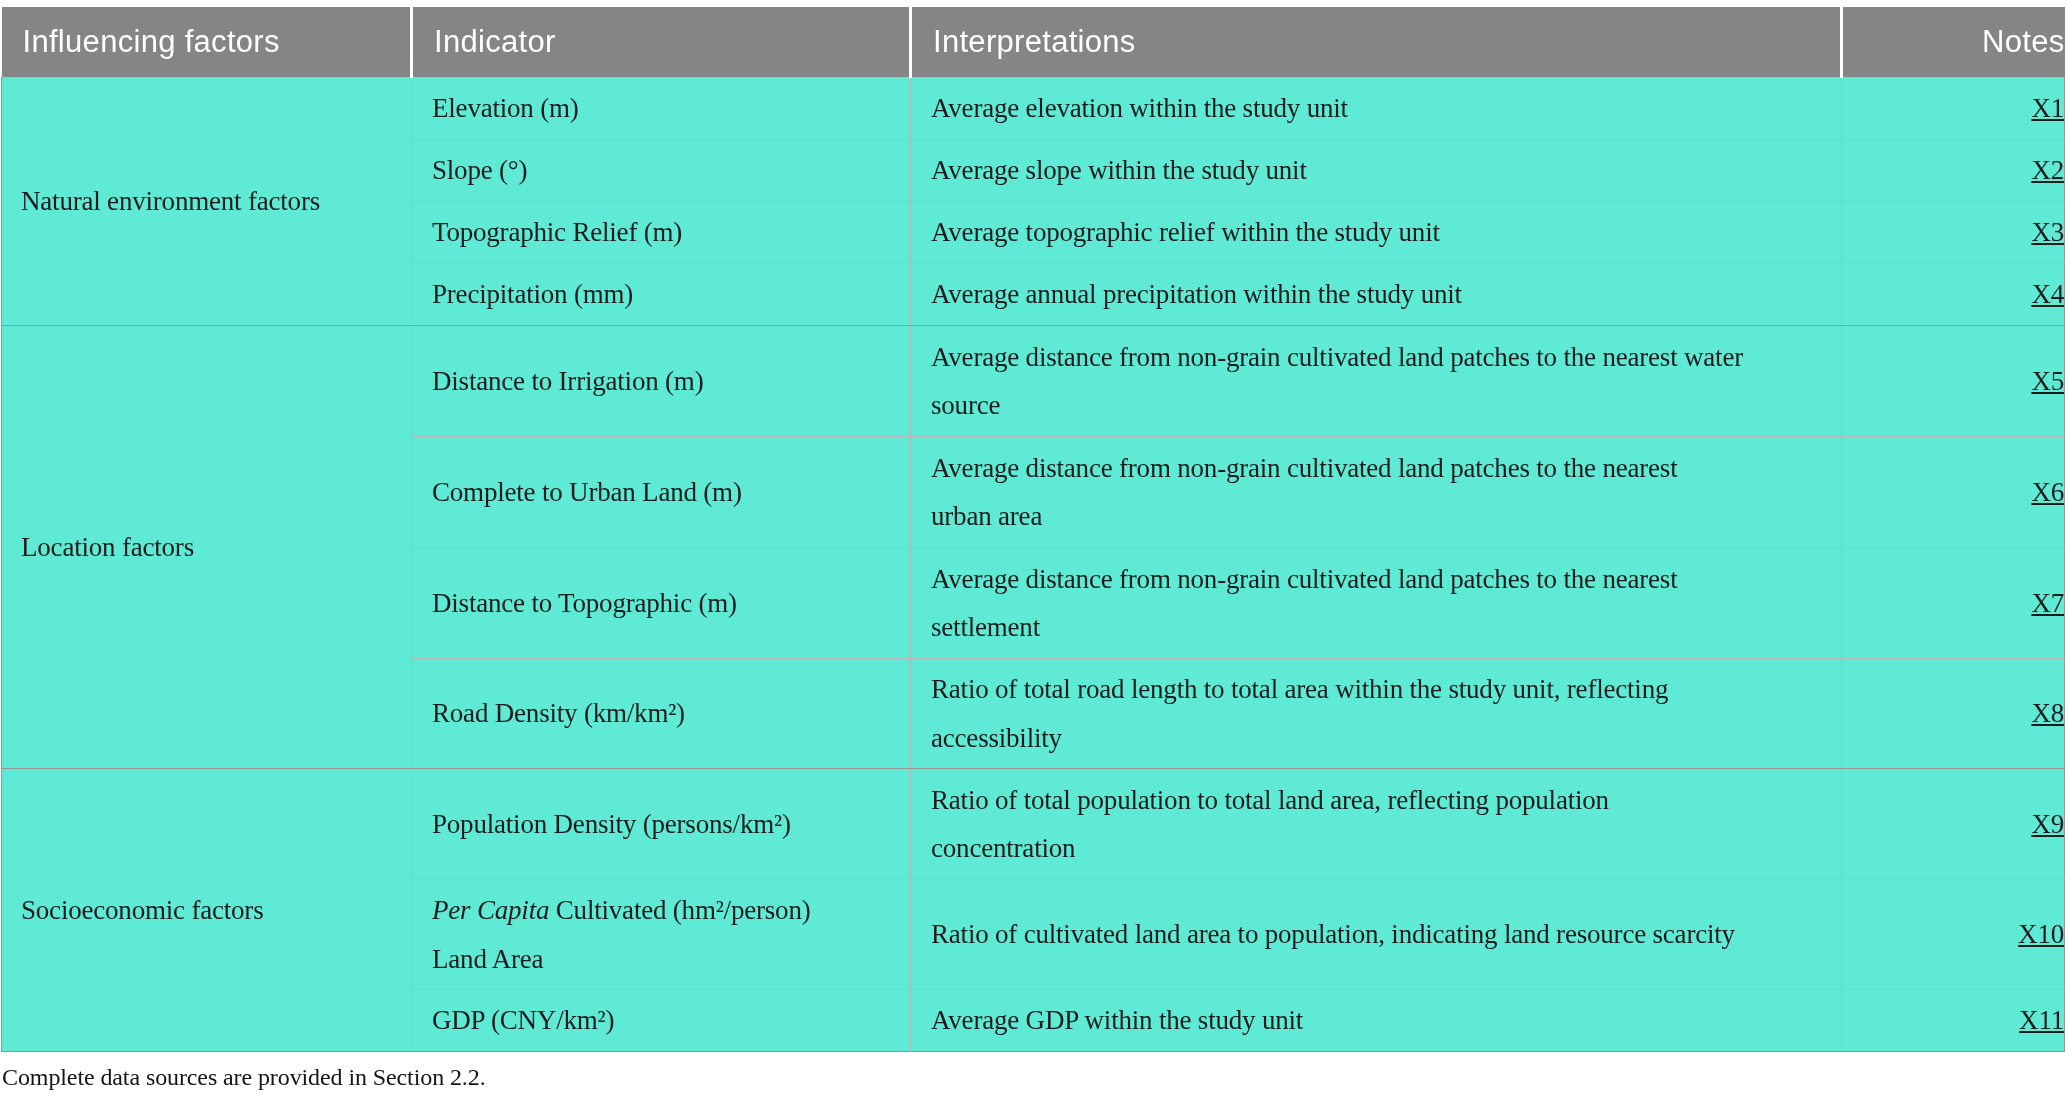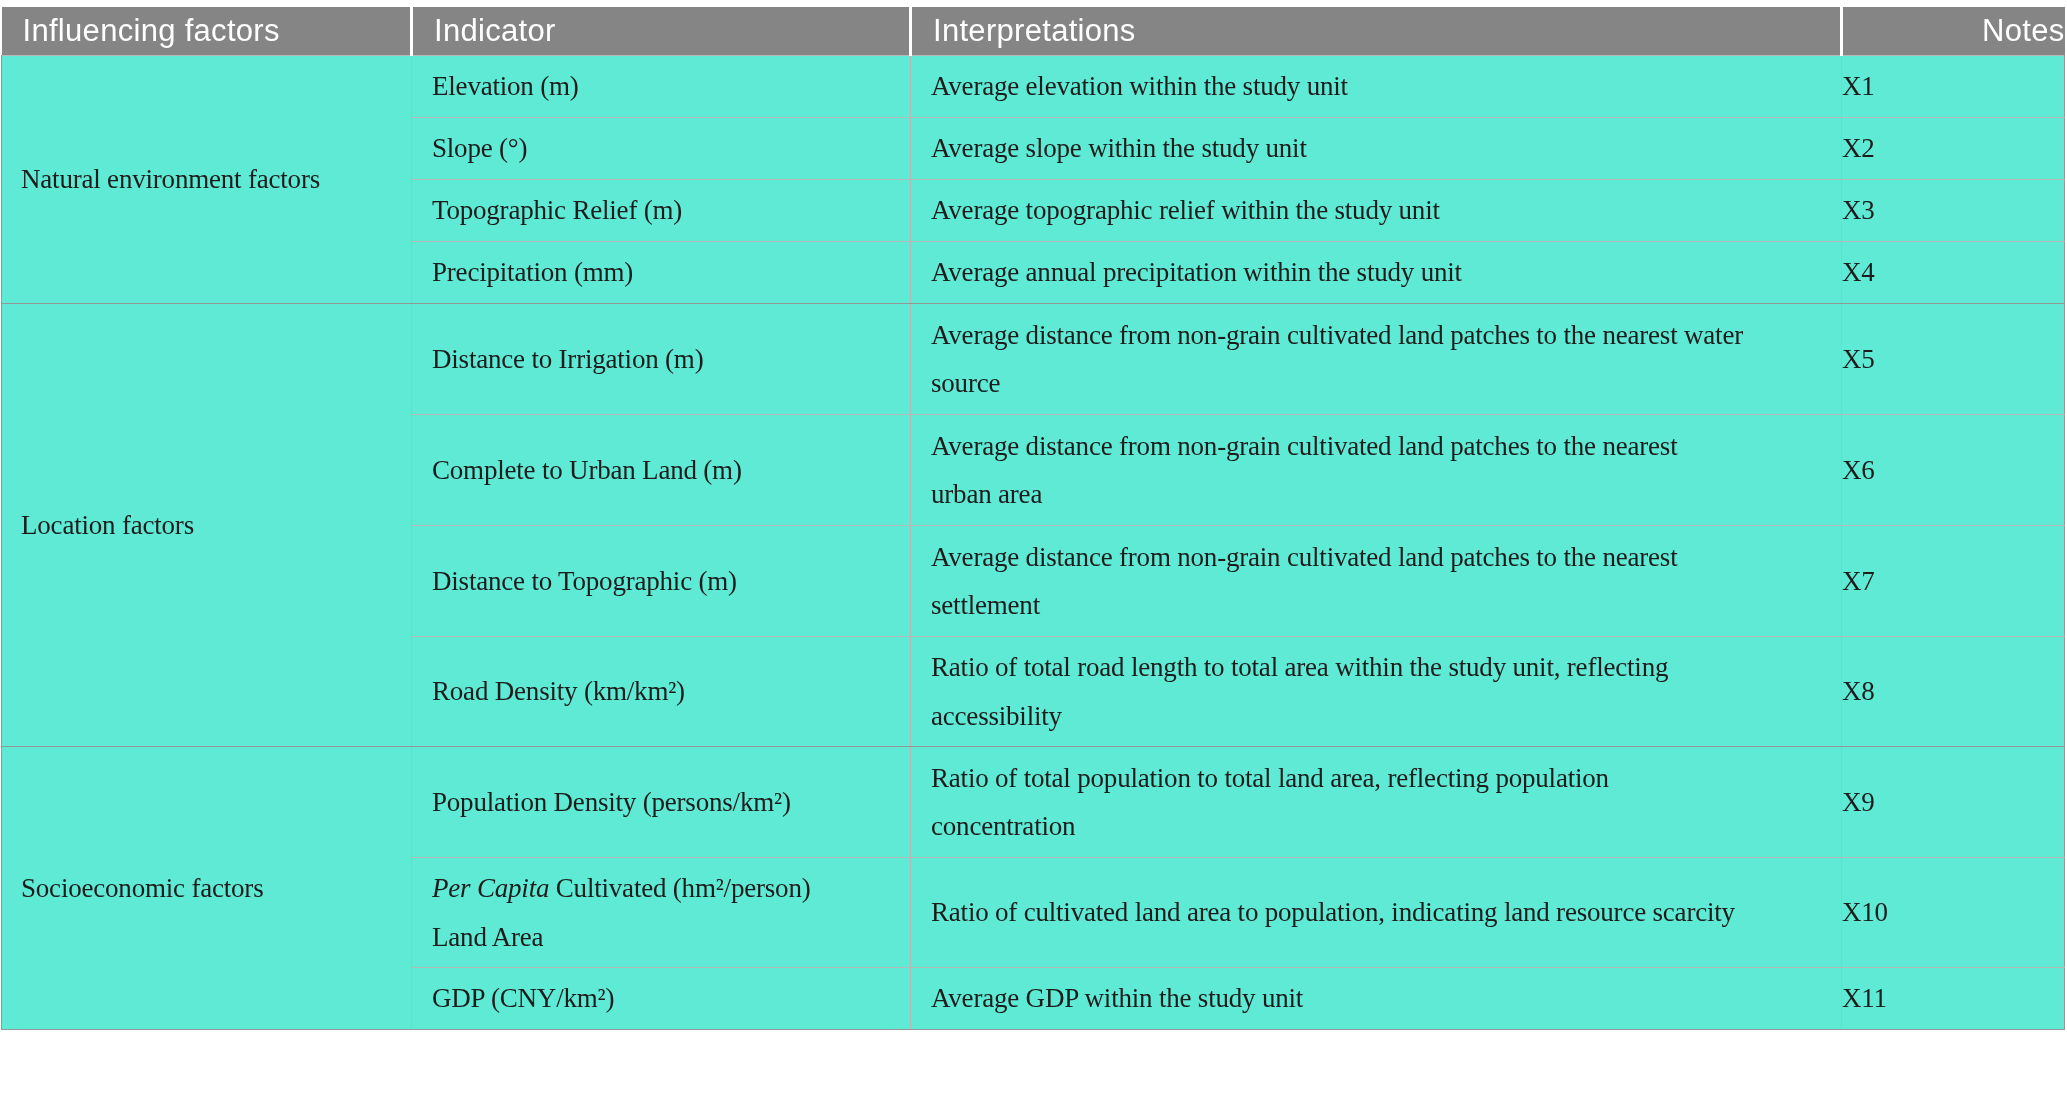--- a/index.html
+++ b/index.html
@@ -19,21 +19,21 @@
     margin-left: 1px;
     border-collapse: collapse;
     table-layout: fixed;
   }
   col.c1 { width: 410px; }
   col.c2 { width: 499px; }
   col.c3 { width: 931px; }
   col.c4 { width: 223px; }
 
   thead th {
-    height: 48px;
+    height: 70px;
     background: #858585;
     color: #ffffff;
     font-family: "Liberation Sans", sans-serif;
     font-size: 31px;
     font-weight: 400;
     letter-spacing: 0.3px;
     text-align: left;
     vertical-align: middle;
     padding: 0 0 0 21px;
     border: none;
@@ -56,23 +56,24 @@
   tr.double { height: 111px; }
   tr.double-s { height: 110px; }
 
   td.factor {
     border-left-color: #969696;
     border-bottom-color: #969696;
     padding-left: 19px;
   }
   td.interp, td.indicator { white-space: pre-line; }
   td.note {
-    text-align: left;
+    text-align: right;
     padding: 0;
     border-right-color: #969696;
+    text-decoration: underline;
   }
   td.gb { border-bottom-color: #969696; }
   em.pc { font-style: italic; }
 
   .footnote {
     margin: 12px 0 0 2px;
     font-size: 24px;
     color: #141414;
     letter-spacing: -0.1px;
   }
@@ -161,13 +162,14 @@
       </tr>
       <tr class="single">
         <td class="indicator gb">GDP (CNY/km²)</td>
         <td class="interp gb">Average GDP within the study unit</td>
         <td class="note gb">X11</td>
       </tr>
 
     </tbody>
   </table>
 
+  <div class="footnote">Complete data sources are provided in Section 2.2.</div>
 </div>
 
 </body></html>

